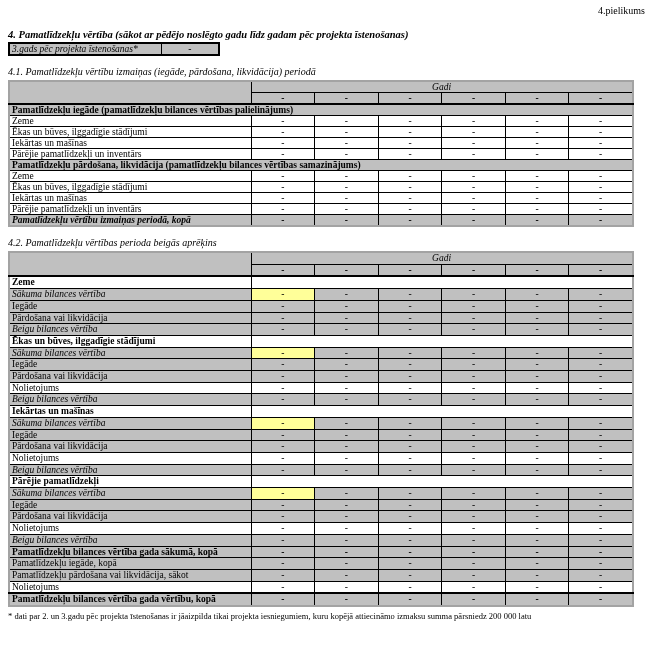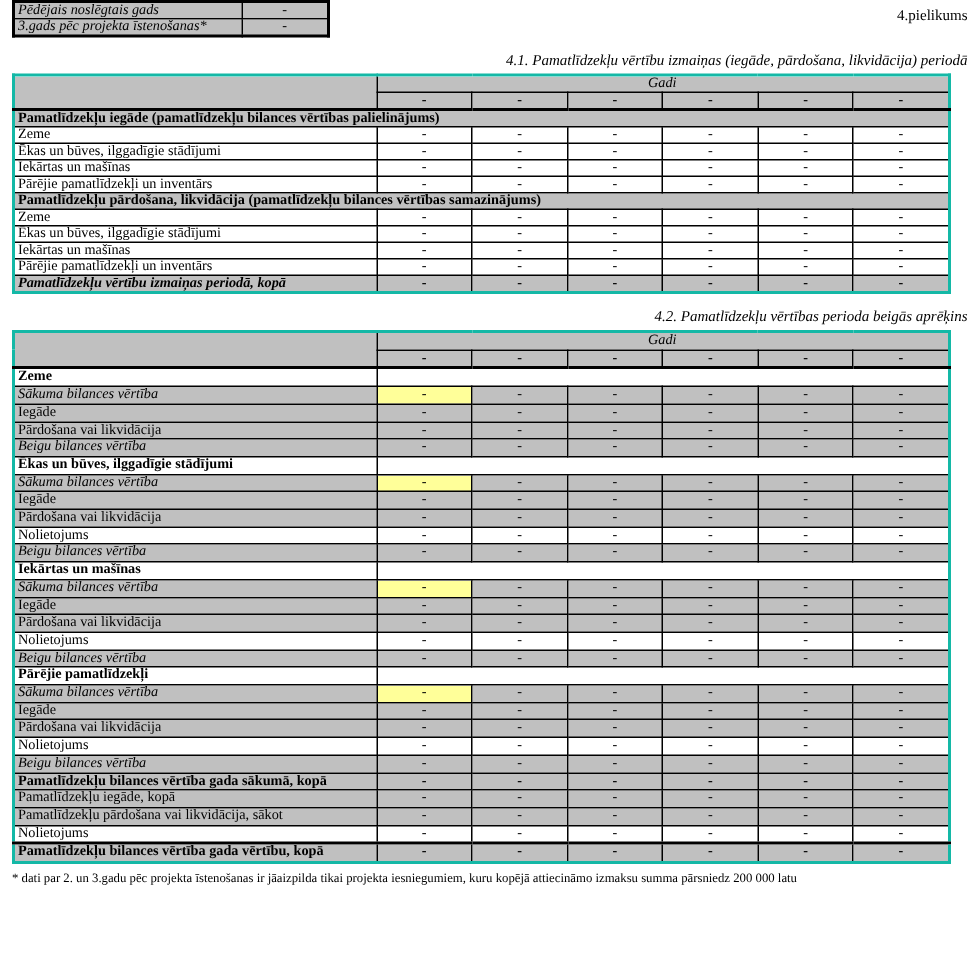--- a/index.html
+++ b/index.html
@@ -4,57 +4,54 @@
 <style>
   html,body{margin:0;padding:0;background:#ffffff;}
   body{
     width:645px;height:648px;position:relative;
     font-family:"Liberation Serif","DejaVu Serif",serif;
     color:#000;
   }
   .corner{position:absolute;top:5px;right:0;font-size:10px;}
   .content{padding:0 0 0 8px;}
   .h-main{margin:29px 0 2px 0;font-size:10.5px;font-weight:bold;font-style:italic;}
-  .h-sub{margin:10px 0 3px 0;font-size:10px;font-style:italic;text-align:right;}
+  .h-sub{margin:10px 0 3px 0;font-size:10px;font-style:italic;}
   table{border-collapse:collapse;table-layout:fixed;}
   td{border:1px solid #000;height:10px;line-height:10px;font-size:9.5px;
      padding:0 2px;overflow:hidden;white-space:nowrap;vertical-align:middle;}
   .mini{width:210px;border:2px solid #000;}
   .mini td{font-style:italic;}
-  .tbl{width:624px;border:2px solid #14b8a6;}
+  .tbl{width:624px;border:2px solid #a3a3a3;}
   .t42 td{height:10.7px;line-height:10.7px;}
   .gray{background:#c0c0c0;}
   .yellow{background:#ffff99;}
   .white{background:#ffffff;}
   .c{text-align:center;}
   .b{font-weight:bold;}
   .i{font-style:italic;}
   .thickb{border-bottom:2px solid #000;}
   .thickt{border-top:2px solid #000;}
   .footnote{margin-top:4px;font-size:8.5px;}
 </style>
 </head>
 <body>
 
 <div class="corner">4.pielikums</div>
 
 <div class="content">
 
+  <div class="h-main">4. Pamatlīdzekļu vērtība (sākot ar pēdējo noslēgto gadu līdz gadam pēc projekta īstenošanas)</div>
 
   <table class="mini">
     <colgroup>
         <col style="width:152px">
         <col style="width:58px">
       </colgroup>
     <tbody id="mini-body">
         <tr>
-          <td class="gray">Pēdējais noslēgtais gads</td>
-          <td class="gray c">-</td>
-        </tr>
-        <tr>
           <td class="gray">3.gads pēc projekta īstenošanas*</td>
           <td class="gray c">-</td>
         </tr>
       </tbody>
   </table>
 
   <div class="h-sub">4.1. Pamatlīdzekļu vērtību izmaiņas (iegāde, pārdošana, likvidācija) periodā</div>
 
   <table class="tbl t41">
     <colgroup>

